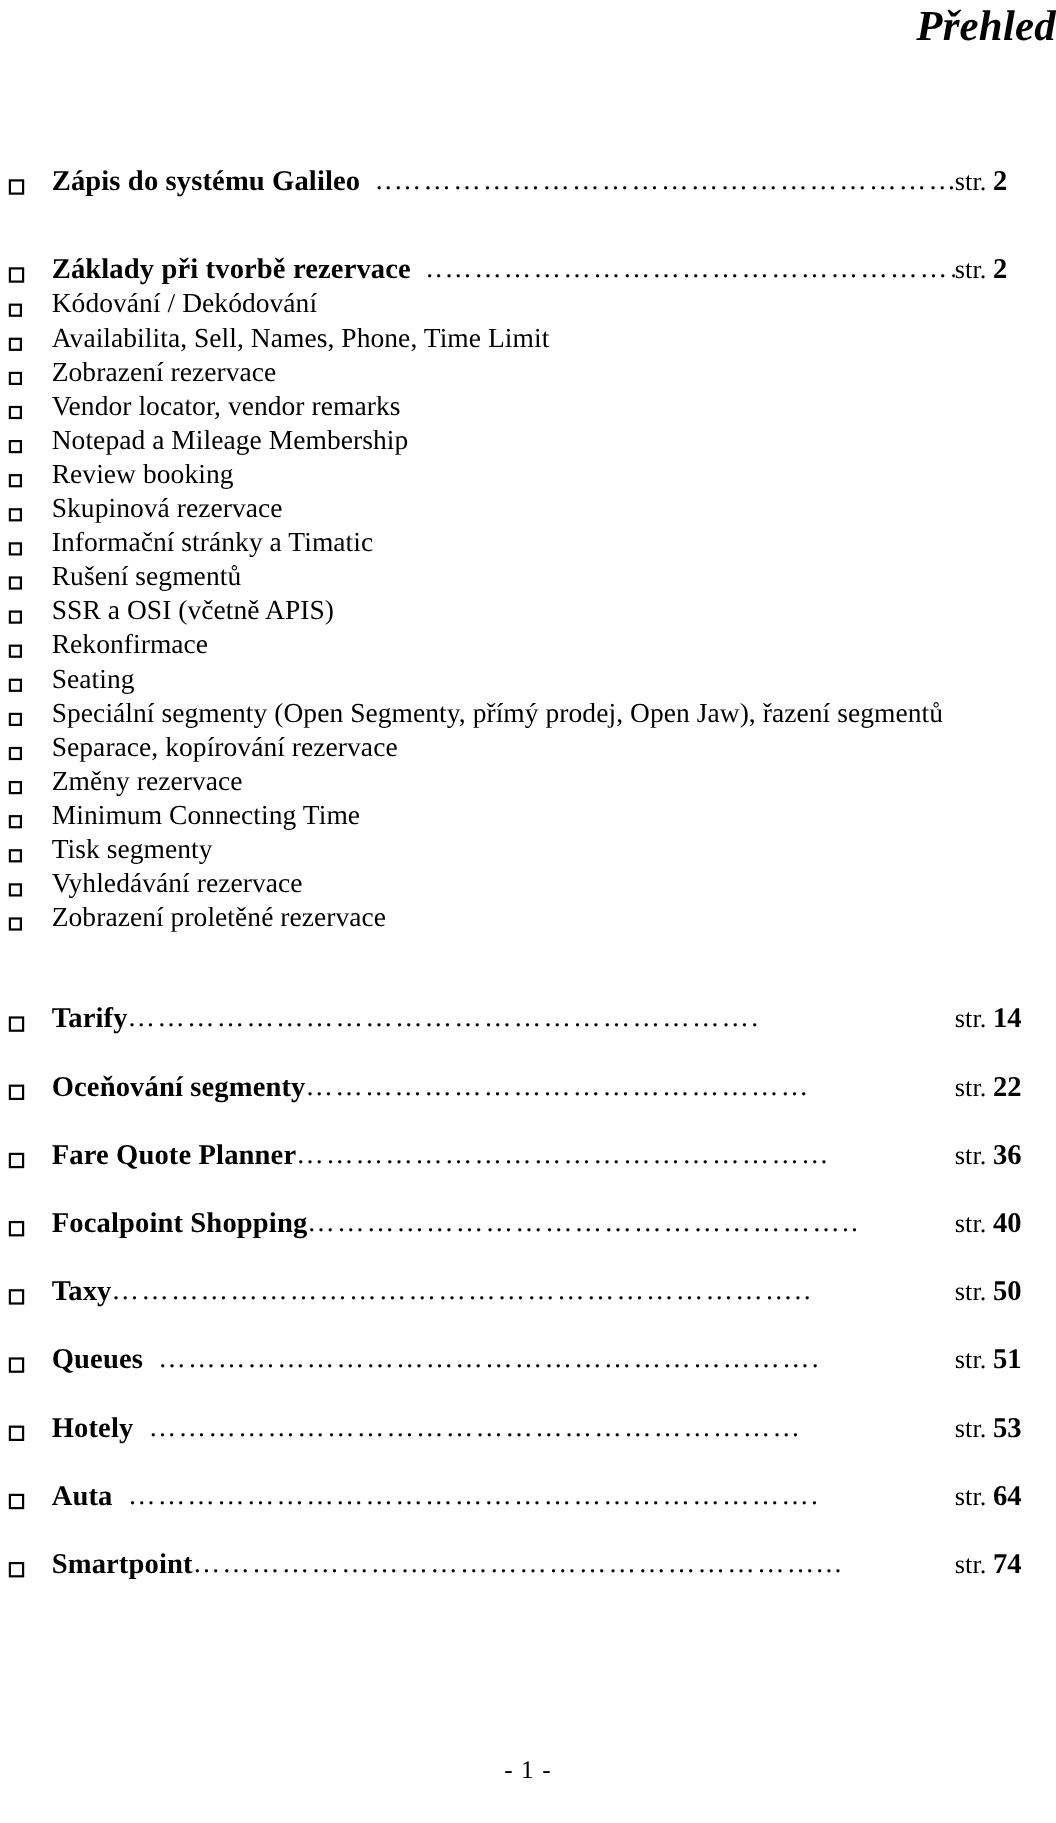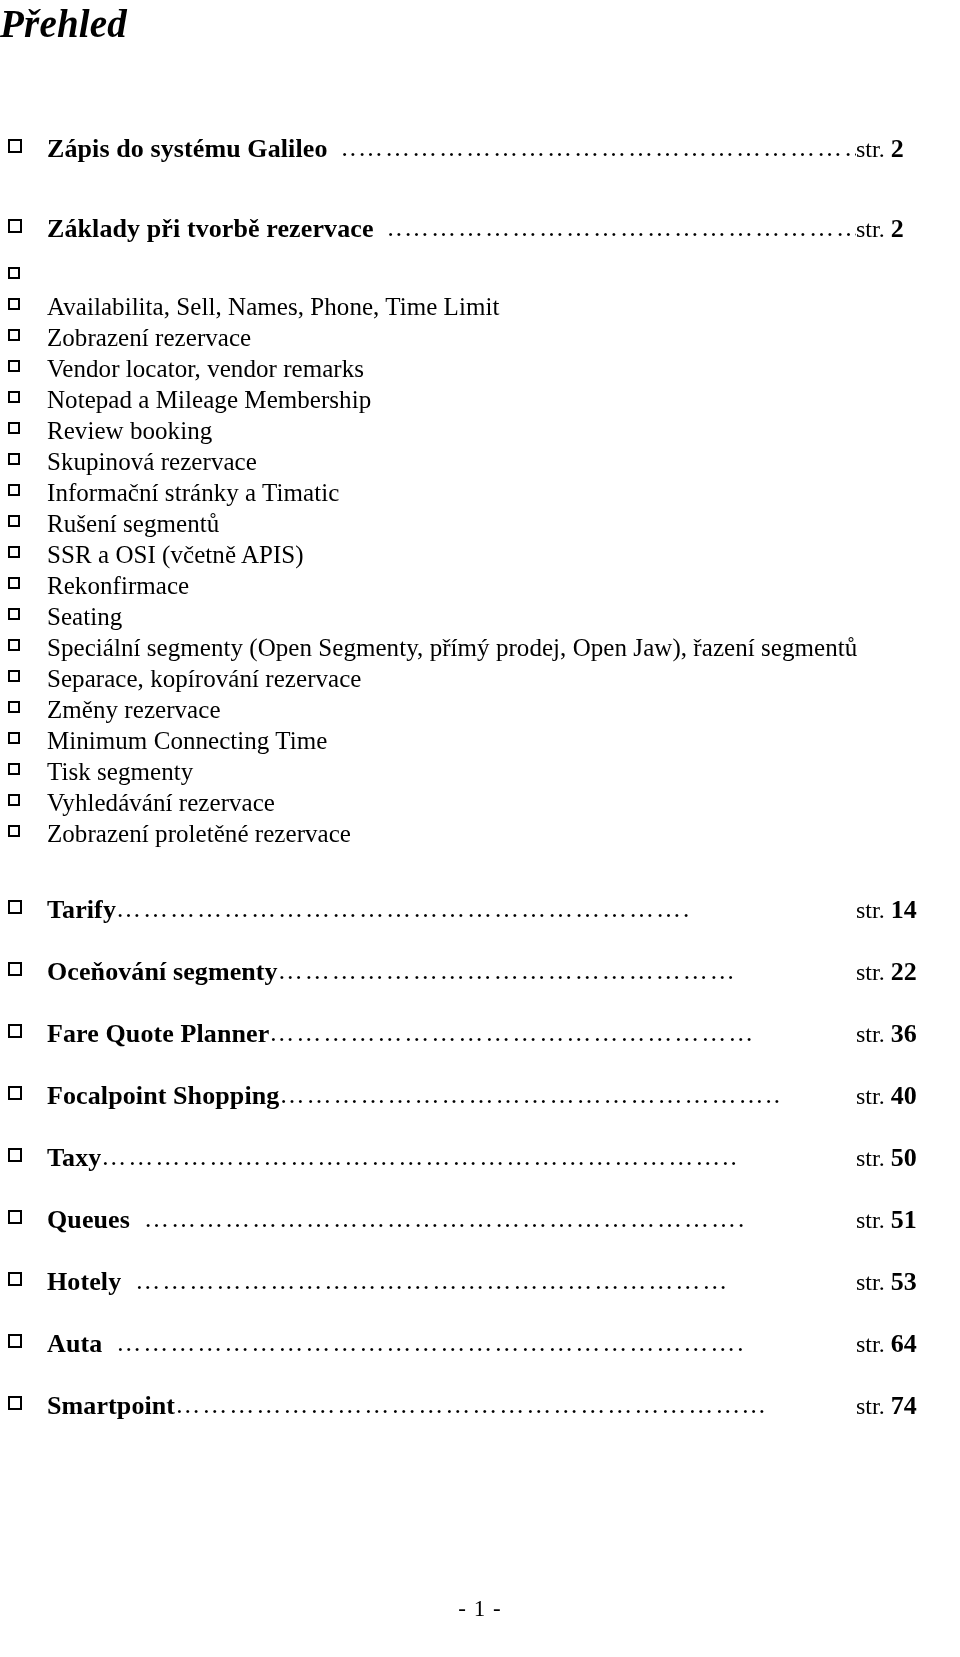--- a/index.html
+++ b/index.html
@@ -23,43 +23,43 @@
     height: 1657px;
     box-sizing: border-box;
   }
 
   
   .doc-title {
     position: absolute;
     left: 0;
     top: 2px;
     width: 960px;
-    text-align: left;
+    text-align: right;
     font-size: 39px;
     font-weight: bold;
     font-style: italic;
     letter-spacing: 0.2px;
     line-height: 44px;
   }
 
   
   .toc {
     position: absolute;
     left: 0;
     top: 118px;
     width: 960px;
   }
 
   .toc-row {
     display: flex;
-    align-items: center;
+    align-items: flex-end;
     width: 960px;
     box-sizing: border-box;
     padding-left: 8px;
-    padding-right: 18px;
+    padding-right: 6px;
   }
 
   
   .bullet {
     flex: 0 0 auto;
     width: 14px;
     height: 14px;
     border: 2px solid #000;
     box-sizing: border-box;
     position: relative;
@@ -179,20 +179,21 @@
       <span class="gap"></span>
       <span class="label">Základy při tvorbě rezervace</span>
       <span class="lead-pad"></span>
       <span class="leader">..………………………………………………</span>
       <span class="pagecol"><span class="str">str.</span>&nbsp;<span class="pnum">2</span></span>
     </div>
 
     <div class="toc-row row-sub">
       <span class="bullet small"></span>
       <span class="gap-sub"></span>
+      <span class="label">Kódování / Dekódování</span>
     </div>
     <div class="toc-row row-sub">
       <span class="bullet small"></span>
       <span class="gap-sub"></span>
       <span class="label">Availabilita, Sell, Names, Phone, Time Limit</span>
     </div>
     <div class="toc-row row-sub">
       <span class="bullet small"></span>
       <span class="gap-sub"></span>
       <span class="label">Zobrazení rezervace</span>

